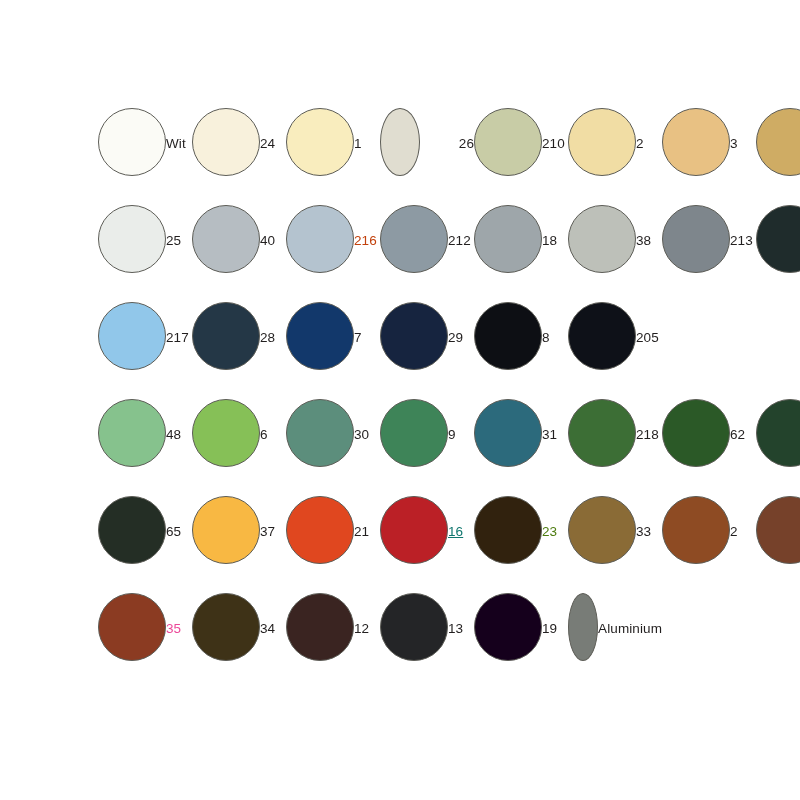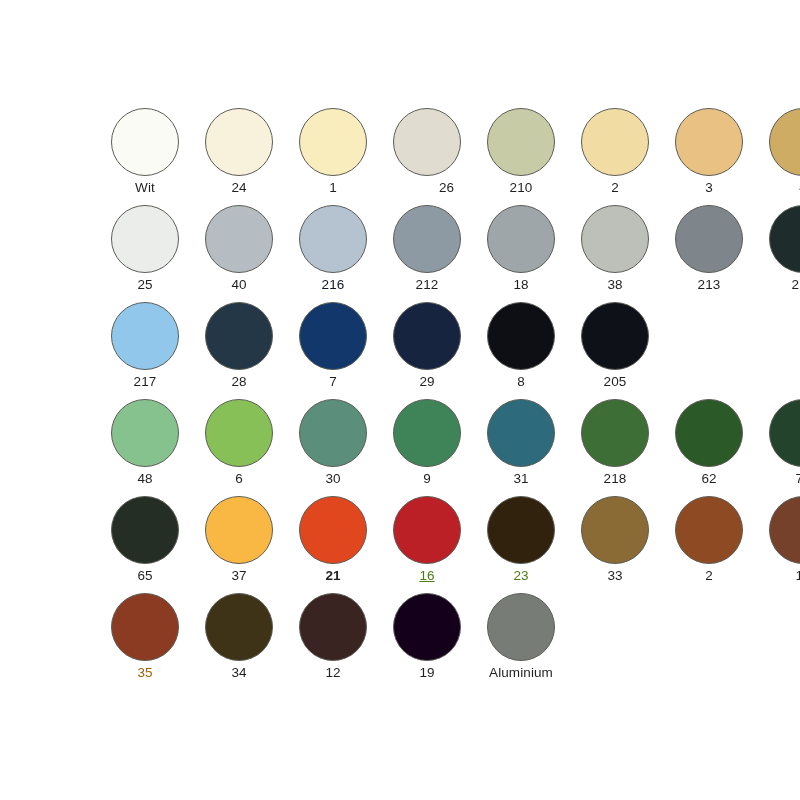--- a/index.html
+++ b/index.html
@@ -30,21 +30,21 @@
   }
   .swatch-row {
     display: flex;
     flex-direction: row;
     align-items: flex-start;
     height: 97px;
   }
   .swatch-cell {
     width: 94px;
     display: flex;
-    flex-direction: column;
+    flex-direction: row;
     align-items: center;
     flex: 0 0 94px;
   }
   .swatch-disc {
     width: 68px;
     height: 68px;
     border-radius: 50%;
     border: 1px solid #5d5d57;
     box-sizing: border-box;
     background: #cccccc;
@@ -102,21 +102,21 @@
         <div class="swatch-cell">
           <div class="swatch-disc" style="background: rgb(234, 237, 234); border-color: rgb(93, 93, 87);"></div>
           <div class="swatch-label" style="color: rgb(34, 31, 31);">25</div>
         </div>
         <div class="swatch-cell">
           <div class="swatch-disc" style="background: rgb(182, 189, 194); border-color: rgb(93, 93, 87);"></div>
           <div class="swatch-label" style="color: rgb(34, 31, 31);">40</div>
         </div>
         <div class="swatch-cell">
           <div class="swatch-disc" style="background: rgb(180, 195, 207); border-color: rgb(93, 93, 87);"></div>
-          <div class="swatch-label" style="color: #0f172a;">216</div>
+          <div class="swatch-label" style="color: #c2410c;">216</div>
         </div>
         <div class="swatch-cell">
           <div class="swatch-disc" style="background: rgb(141, 154, 163); border-color: rgb(93, 93, 87);"></div>
           <div class="swatch-label" style="color: rgb(34, 31, 31);">212</div>
         </div>
         <div class="swatch-cell">
           <div class="swatch-disc" style="background: rgb(158, 166, 170); border-color: rgb(93, 93, 87);"></div>
           <div class="swatch-label" style="color: rgb(34, 31, 31);">18</div>
         </div>
         <div class="swatch-cell">
@@ -196,25 +196,25 @@
         <div class="swatch-cell">
           <div class="swatch-disc" style="background: rgb(36, 46, 37); border-color: rgb(93, 93, 87);"></div>
           <div class="swatch-label" style="color: rgb(34, 31, 31);">65</div>
         </div>
         <div class="swatch-cell">
           <div class="swatch-disc" style="background: rgb(248, 184, 67); border-color: rgb(93, 93, 87);"></div>
           <div class="swatch-label" style="color: rgb(34, 31, 31);">37</div>
         </div>
         <div class="swatch-cell">
           <div class="swatch-disc" style="background: rgb(224, 71, 31); border-color: rgb(93, 93, 87);"></div>
-          <div class="swatch-label" style="color: rgb(34, 31, 31); font-weight: bold;">21</div>
+          <div class="swatch-label" style="color: rgb(34, 31, 31);">21</div>
         </div>
         <div class="swatch-cell">
           <div class="swatch-disc" style="background: rgb(187, 32, 38); border-color: rgb(93, 93, 87);"></div>
-          <div class="swatch-label" style="color: #4d7c0f; text-decoration: underline;">16</div>
+          <div class="swatch-label" style="color: #0f766e; text-decoration: underline;">16</div>
         </div>
         <div class="swatch-cell">
           <div class="swatch-disc" style="background: rgb(49, 34, 14); border-color: rgb(93, 93, 87);"></div>
           <div class="swatch-label" style="color: #4d7c0f;">23</div>
         </div>
         <div class="swatch-cell">
           <div class="swatch-disc" style="background: rgb(138, 107, 54); border-color: rgb(93, 93, 87);"></div>
           <div class="swatch-label" style="color: rgb(34, 31, 31);">33</div>
         </div>
         <div class="swatch-cell">
@@ -222,29 +222,33 @@
           <div class="swatch-label" style="color: rgb(34, 31, 31);">2</div>
         </div>
         <div class="swatch-cell">
           <div class="swatch-disc" style="background: rgb(118, 65, 42); border-color: rgb(93, 93, 87);"></div>
           <div class="swatch-label" style="color: rgb(34, 31, 31);">14</div>
         </div>
       </div>
       <div class="swatch-row">
         <div class="swatch-cell">
           <div class="swatch-disc" style="background: rgb(139, 59, 34); border-color: rgb(93, 93, 87);"></div>
-          <div class="swatch-label" style="color: #a16207;">35</div>
+          <div class="swatch-label" style="color: #ec4899;">35</div>
         </div>
         <div class="swatch-cell">
           <div class="swatch-disc" style="background: rgb(62, 50, 23); border-color: rgb(93, 93, 87);"></div>
           <div class="swatch-label" style="color: rgb(34, 31, 31);">34</div>
         </div>
         <div class="swatch-cell">
           <div class="swatch-disc" style="background: rgb(58, 36, 33); border-color: rgb(93, 93, 87);"></div>
           <div class="swatch-label" style="color: rgb(34, 31, 31);">12</div>
+        </div>
+        <div class="swatch-cell">
+          <div class="swatch-disc" style="background: rgb(36, 37, 39); border-color: rgb(93, 93, 87);"></div>
+          <div class="swatch-label" style="color: rgb(34, 31, 31);">13</div>
         </div>
         <div class="swatch-cell">
           <div class="swatch-disc" style="background: rgb(21, 0, 28); border-color: rgb(93, 93, 87);"></div>
           <div class="swatch-label" style="color: rgb(34, 31, 31);">19</div>
         </div>
         <div class="swatch-cell">
           <div class="swatch-disc" style="background: rgb(120, 124, 119); border-color: rgb(93, 93, 87);"></div>
           <div class="swatch-label" style="color: rgb(34, 31, 31);">Aluminium</div>
         </div>
       </div>

